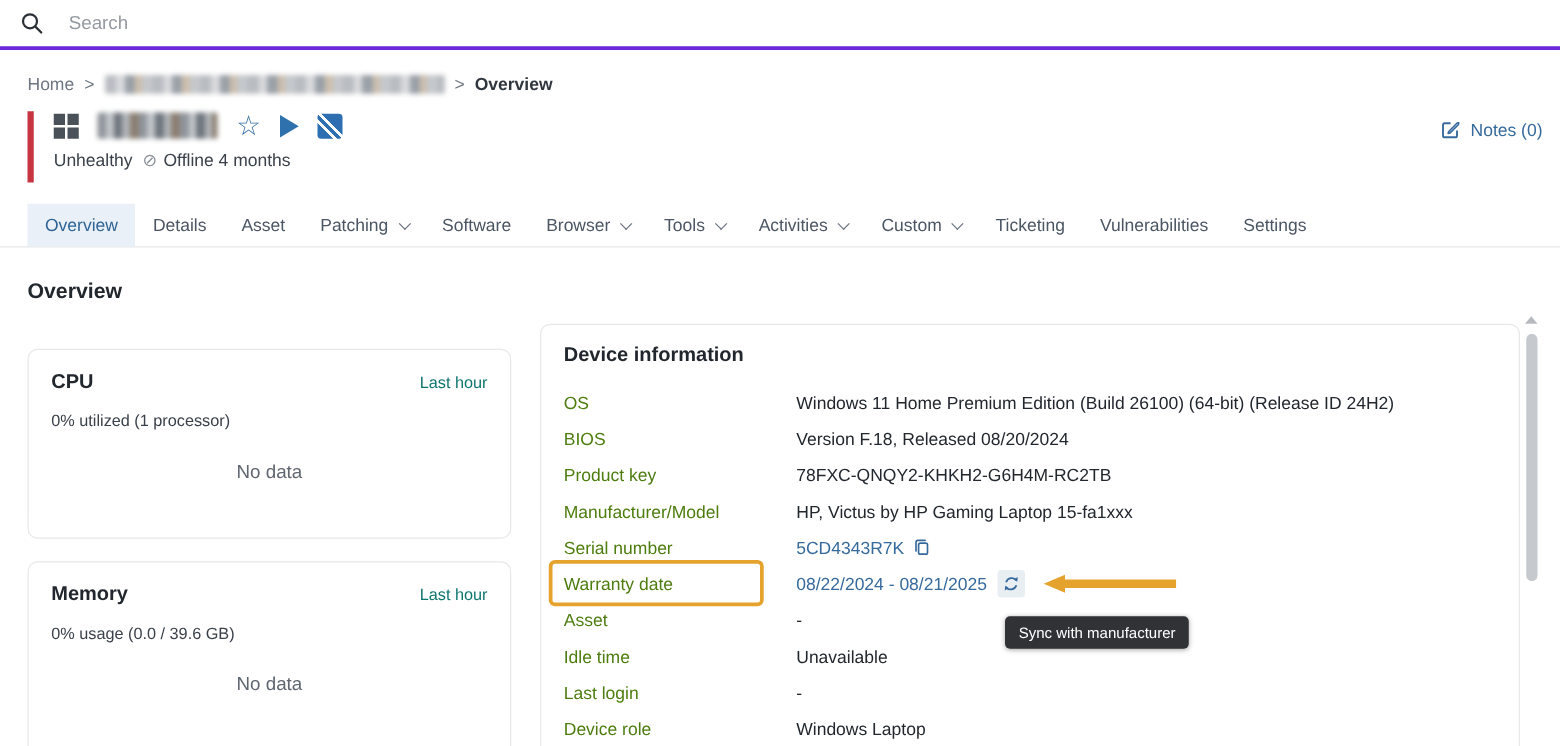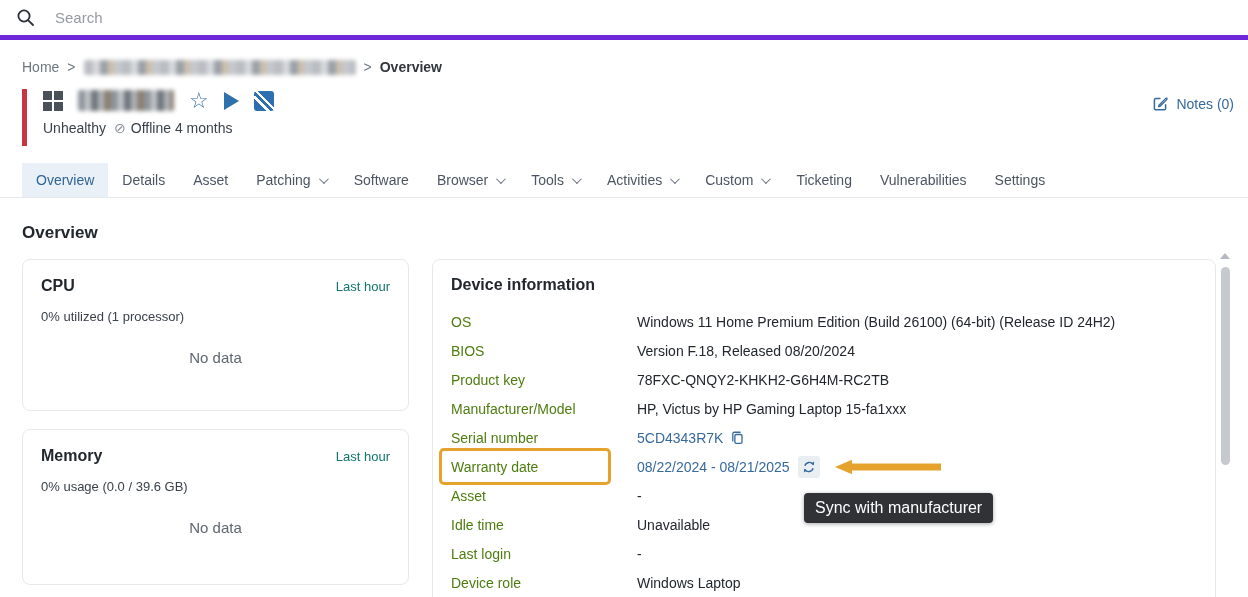--- a/index.html
+++ b/index.html
@@ -2,21 +2,21 @@
 <html><head>
 <meta charset="utf-8">
 <style>
   * { margin:0; padding:0; box-sizing:border-box; }
   html,body { width:1248px; height:597px; overflow:hidden; background:#fff;
     font-family:"Liberation Sans", sans-serif; color:#22272e; }
   body { position:relative; }
 
   
   .topbar { height:40px; display:flex; align-items:center; padding:0 16px;
-    border-bottom:5px solid #6d28d9; gap:20px; }
+    border-bottom:3px solid #6d28d9; gap:20px; }
   .search-icon { display:flex; align-items:center; }
   .search-input { border:none; outline:none; font-size:15px; width:420px;
     font-family:"Liberation Sans", sans-serif; color:#22272e; background:transparent; }
   .search-input::placeholder { color:#959aa1; }
 
   
   .breadcrumb { margin:19px 22px 0; display:flex; align-items:center; gap:8px;
     font-size:14px; color:#6e7680; }
   .crumb-blur { width:272px; height:15px; border-radius:2px; filter:blur(2px);
     background:repeating-linear-gradient(90deg,#b9bdc2 0 9px,#d8dadd 9px 16px,#9aa0a7 16px 24px,#cdbfae 24px 30px,#c5c8cc 30px 38px); }
@@ -52,21 +52,21 @@
   .caret { width:7px; height:7px; border-right:1.6px solid #6b7280;
     border-bottom:1.6px solid #6b7280; transform:rotate(45deg) translateY(-2px); }
 
   
   .page-title { margin:25px 22px 0; font-size:17px; font-weight:700; color:#22272e; }
 
   
   .content { display:flex; gap:23px; margin:16px 22px 0; align-items:flex-start; }
   .card { border:1px solid #e6e8ea; border-radius:8px; background:#fff; }
   .left-col { width:387px; flex:none; }
-  .metric-card { width:387px; height:152px; padding:17px 18px; }
+  .metric-card { width:387px; height:152px; padding:17px 18px;margin-top:20px; }
   .metric-card.memory { height:156px; margin-top:18px; }
   .metric-head { display:flex; justify-content:space-between; align-items:baseline; }
   .metric-title { font-size:16px; font-weight:700; }
   .metric-period { font-size:13px; color:#0f766e; }
   .metric-summary { margin-top:14px; font-size:13px; color:#3a414a; }
   .metric-empty { margin-top:25px; text-align:center; font-size:15px; color:#5f6670; }
 
   
   .device-card { width:784px; height:420px; padding:16px 18px; position:relative; }
   .di-title { font-size:16px; font-weight:700; }
@@ -75,21 +75,21 @@
   .di-label { width:186px; flex:none; font-size:14px; color:#4d7c0f; }
   .di-value { font-size:14px; color:#22272e; display:flex; align-items:center; gap:8px; }
   .di-link { color:#36699c; }
   .copy-btn { display:flex; align-items:center; cursor:pointer; margin-left:-1px; }
   .highlight-box { position:absolute; left:-12px; top:-4px; width:172px; height:37px;
     border:3px solid #e5a32e; border-radius:5px; pointer-events:none; }
   .sync-btn { width:22px; height:22px; background:#e9eef3; border-radius:3px;
     display:flex; align-items:center; justify-content:center; cursor:pointer; }
   .arrow-annotation { margin-left:7px; display:flex; align-items:center; }
   .tooltip { position:absolute; left:371px; top:233px; background:#303236; color:#fff;
-    font-size:16px; padding:6px 11px; border-radius:4px; white-space:nowrap;
+    font-size:12px; padding:6px 11px; border-radius:4px; white-space:nowrap;
     box-shadow:0 1px 4px rgba(0,0,0,.35); }
 
   
   .scrollbar { position:absolute; left:1219px; top:253px; width:12px; height:344px;
     display:flex; flex-direction:column; align-items:center; }
   .scroll-up { width:0; height:0; border-left:5px solid transparent;
     border-right:5px solid transparent; border-bottom:6px solid #b6bac0; cursor:pointer; }
   .scroll-thumb { margin-top:8px; width:9px; height:198px; background:#c6cacf;
     border-radius:5px; cursor:grab; }
 </style>

